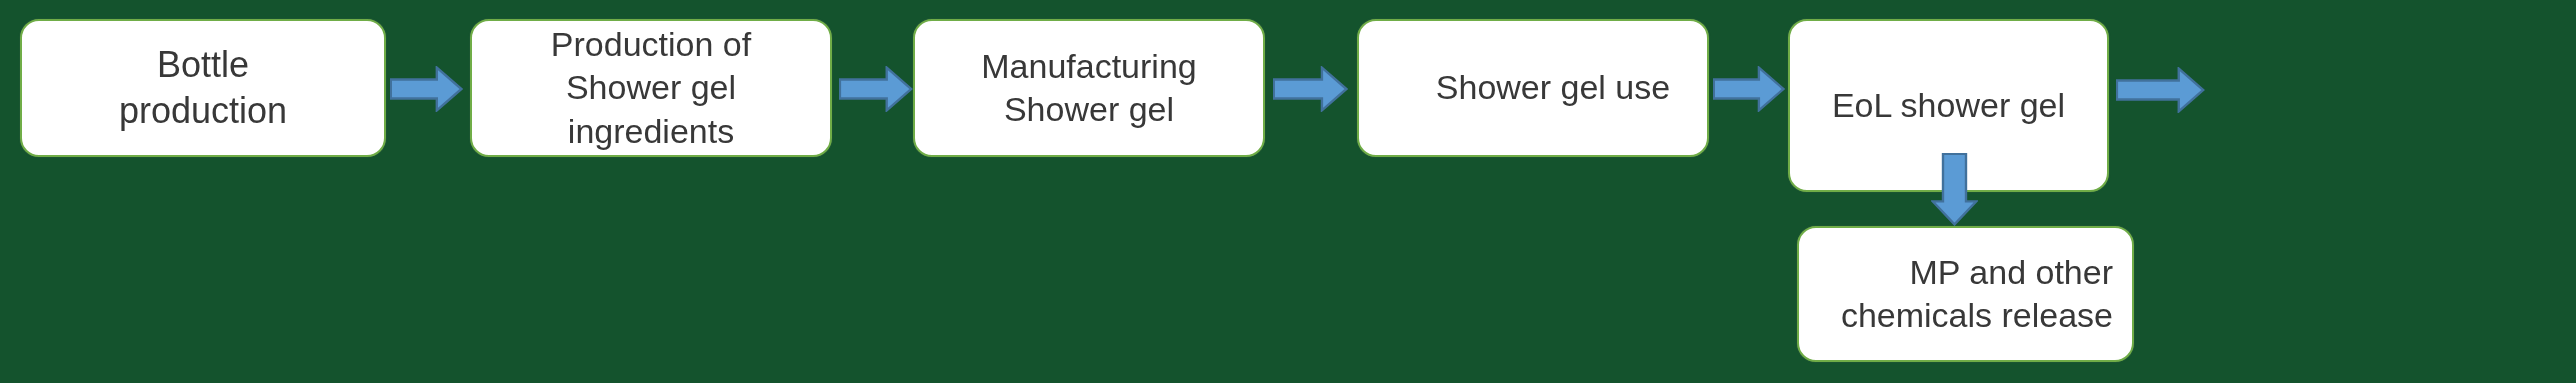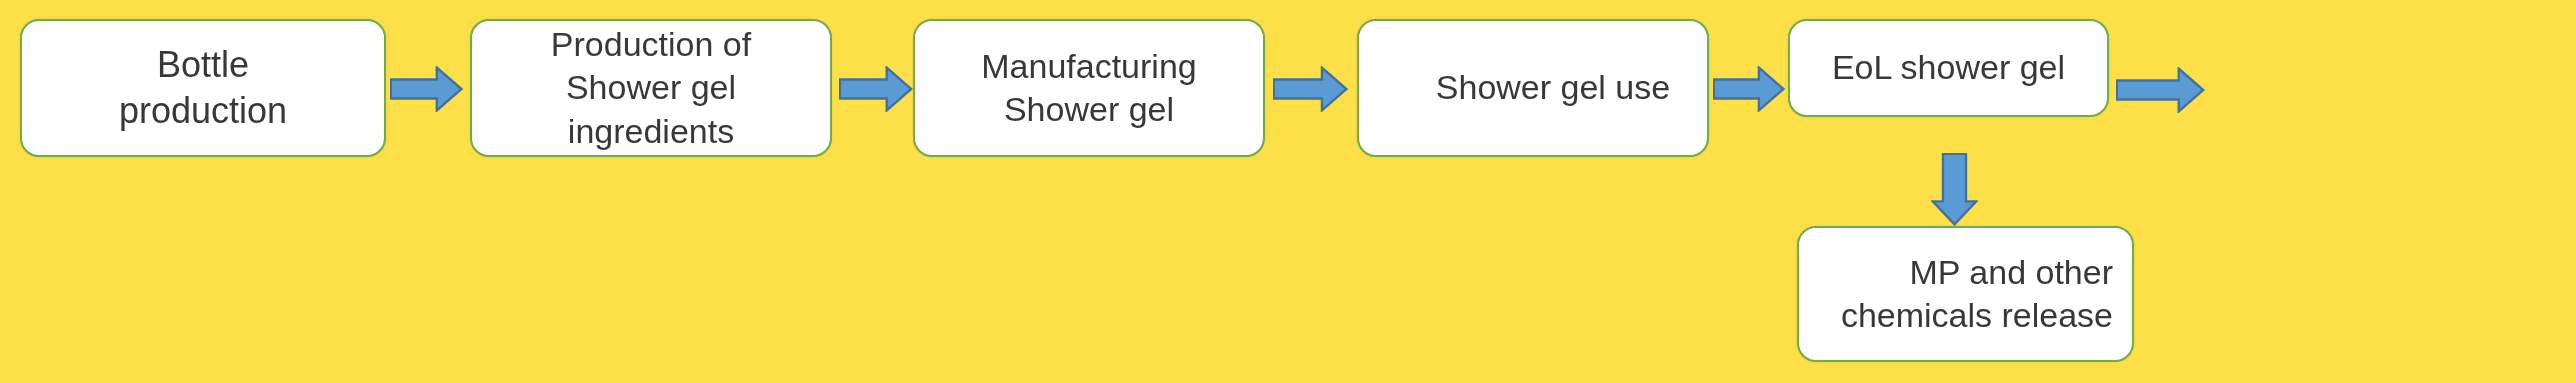--- a/index.html
+++ b/index.html
@@ -4,21 +4,21 @@
 <style>
   html, body {
     margin: 0;
     padding: 0;
     background: #ffffff;
   }
   .canvas {
     position: relative;
     width: 2576px;
     height: 383px;
-    background: #fde047;
+    background: #14532d;
     font-family: "Liberation Sans", sans-serif;
     overflow: hidden;
   }
   .node {
     position: absolute;
     box-sizing: border-box;
     background: #ffffff;
     border: 2.4px solid #70AD47;
     border-radius: 19px;
     display: flex;
@@ -33,21 +33,21 @@
   .node .label {
     display: block;
     padding: 0 22px;
   }
   
   .n-bottle        { left: 20px;   top: 19px;  width: 366px; height: 138px; font-size: 36px; }
   .n-bottle .label { max-width: 261px; padding: 0 16px; }
   .n-ingredients   { left: 470px;  top: 19px;  width: 362px; height: 138px; }
   .n-manufacturing { left: 913px; top: 19px;  width: 352px; height: 138px; }
   .n-use           { left: 1357px; top: 19px;  width: 352px; height: 138px; padding-left: 40px; }
-  .n-eol-gel       { left: 1788px; top: 19px;  width: 321px; height: 98px; }
+  .n-eol-gel       { left: 1788px; top: 19px;  width: 321px; height: 173px; }
   .n-eol-bottle    { left: 2206px; top: 19px;  width: 327px; height: 138px; }
   
   .n-mp-release    { left: 1797px; top: 226px; width: 337px; height: 136px; text-align: right; }
   .n-mp-release .label { padding: 0 19px; }
 
   .arrow {
     position: absolute;
     display: block;
   }
   .a1 { left: 390px;  top: 66px;  }

